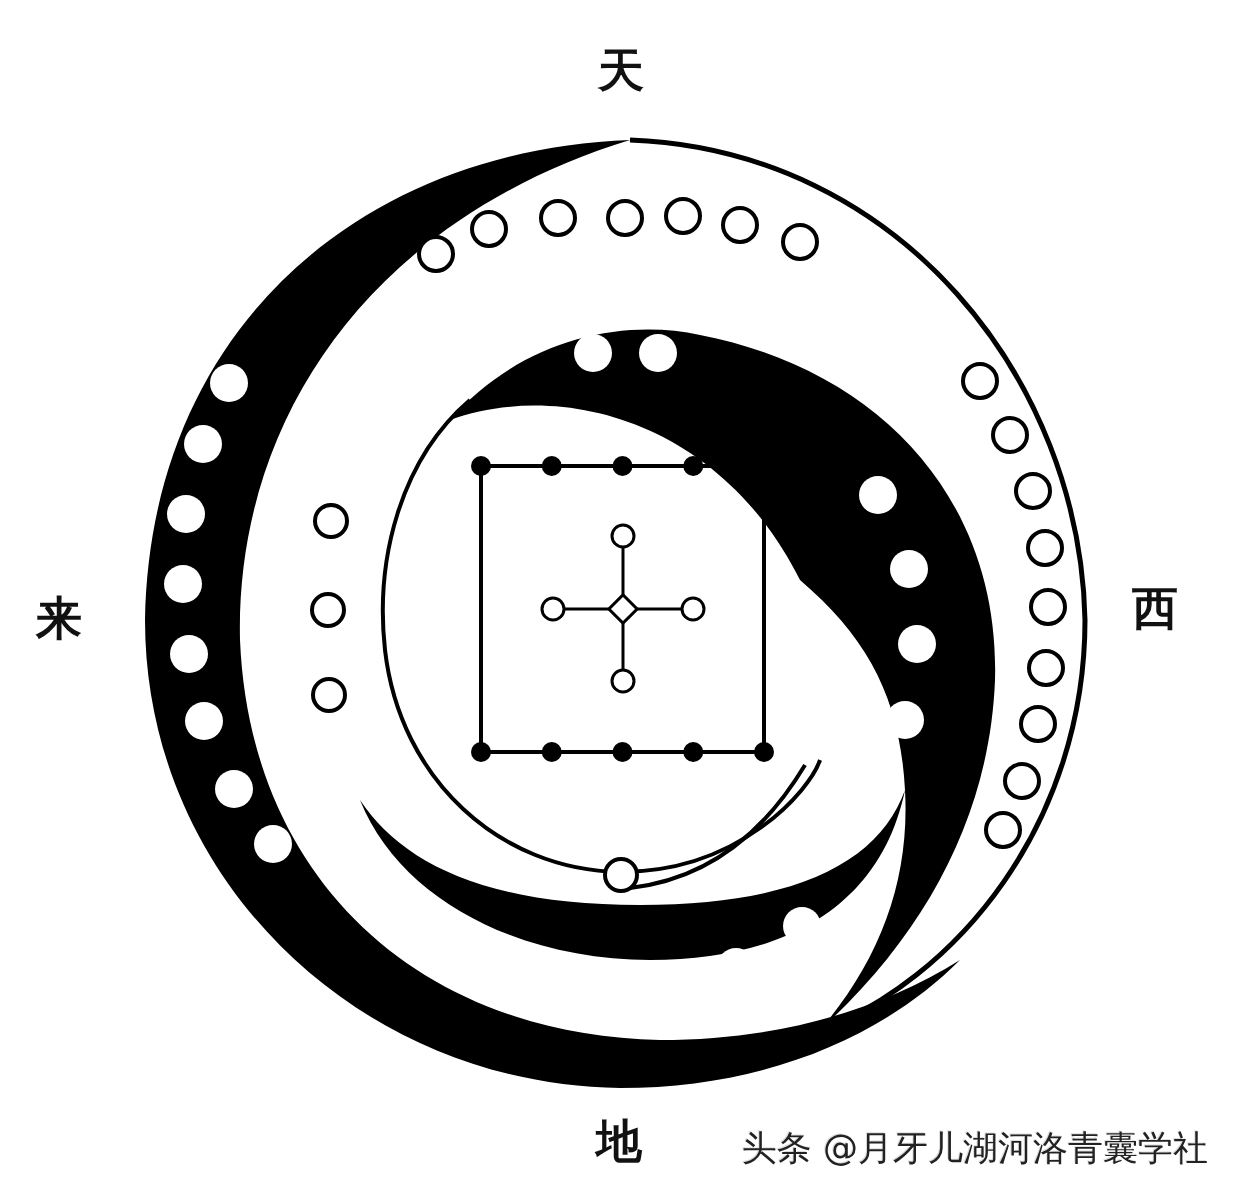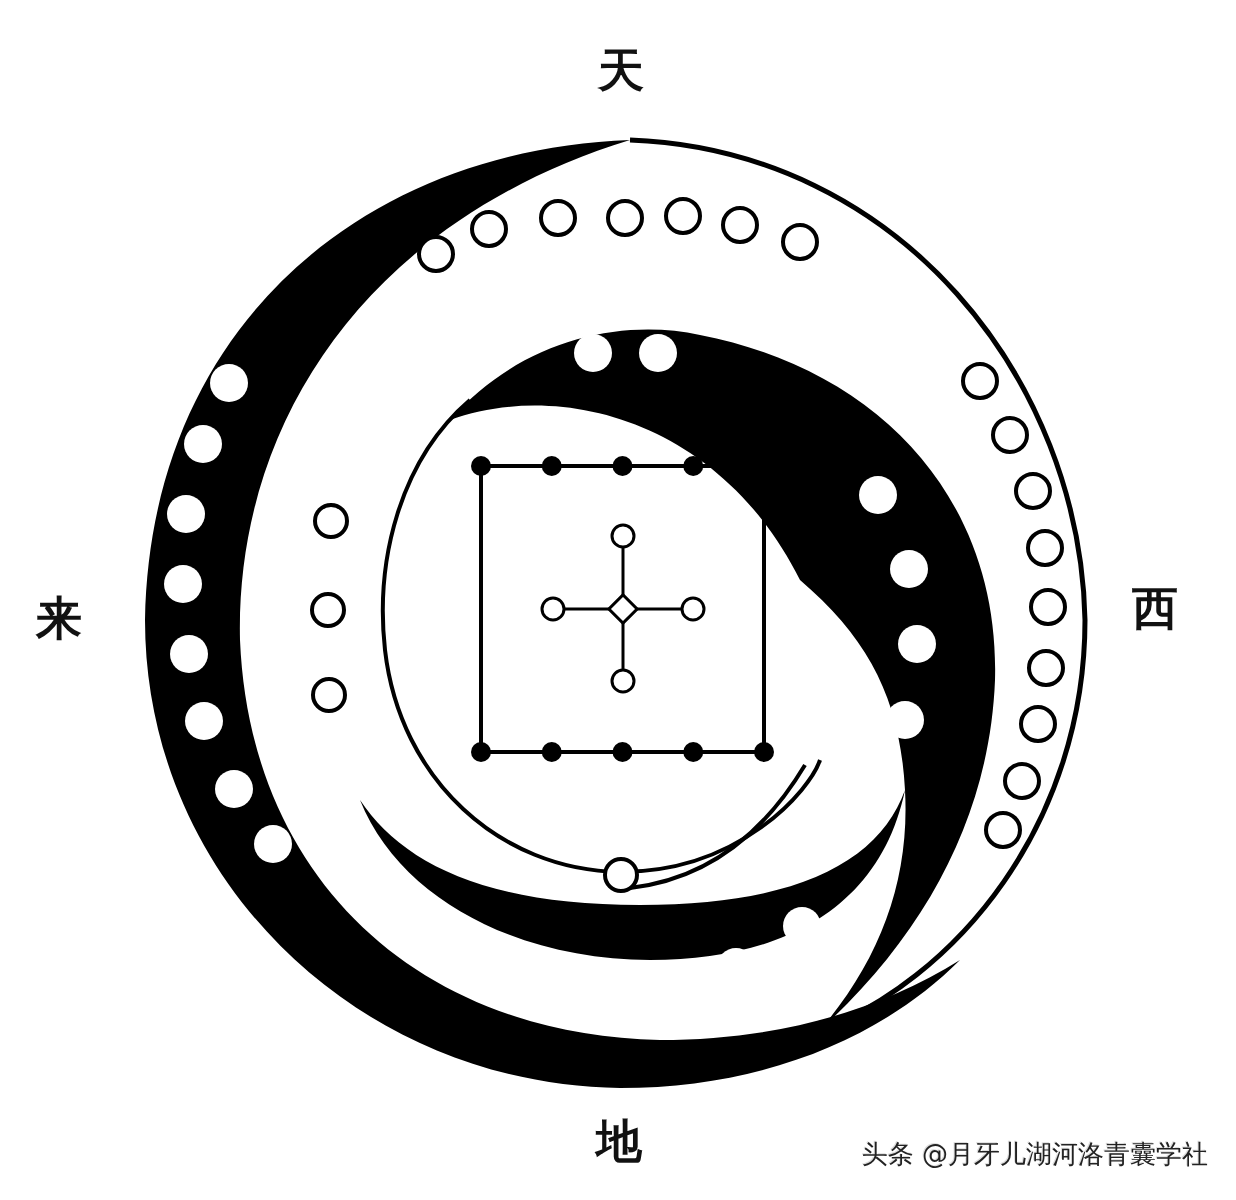--- a/index.html
+++ b/index.html
@@ -4,21 +4,21 @@
   <style>
     html, body { margin:0; padding:0; background:#ffffff; }
     body { width:1236px; height:1200px; position:relative; overflow:hidden; }
     #diagram { position:absolute; left:0; top:0; }
     .label {
       position:absolute; font-family:"DejaVu Serif", serif; font-weight:bold;
       font-size:46px; color:#111; line-height:1;
     }
     .watermark {
       position:absolute; right:28px; bottom:28px;
-      font-family:"DejaVu Sans", sans-serif; font-size:26px; color:#222;
+      font-family:"DejaVu Sans", sans-serif; font-size:35px; color:#222;
       text-shadow: 1px 1px 0 #fff, -1px -1px 0 #ddd;
     }
   </style>
 </head>
 <body>
 
 <svg id="diagram" width="1236" height="1200" viewBox="0 0 1236 1200" xmlns="http://www.w3.org/2000/svg">
 
   <path fill="#000" d="M 630 140
        C 360 150, 150 330, 145 620

